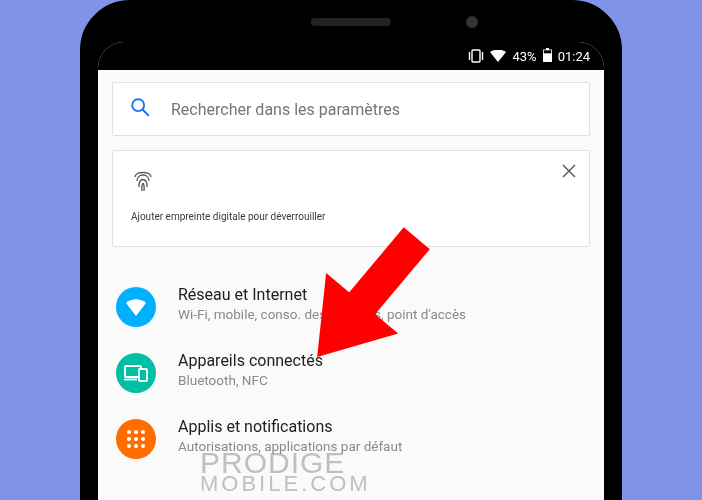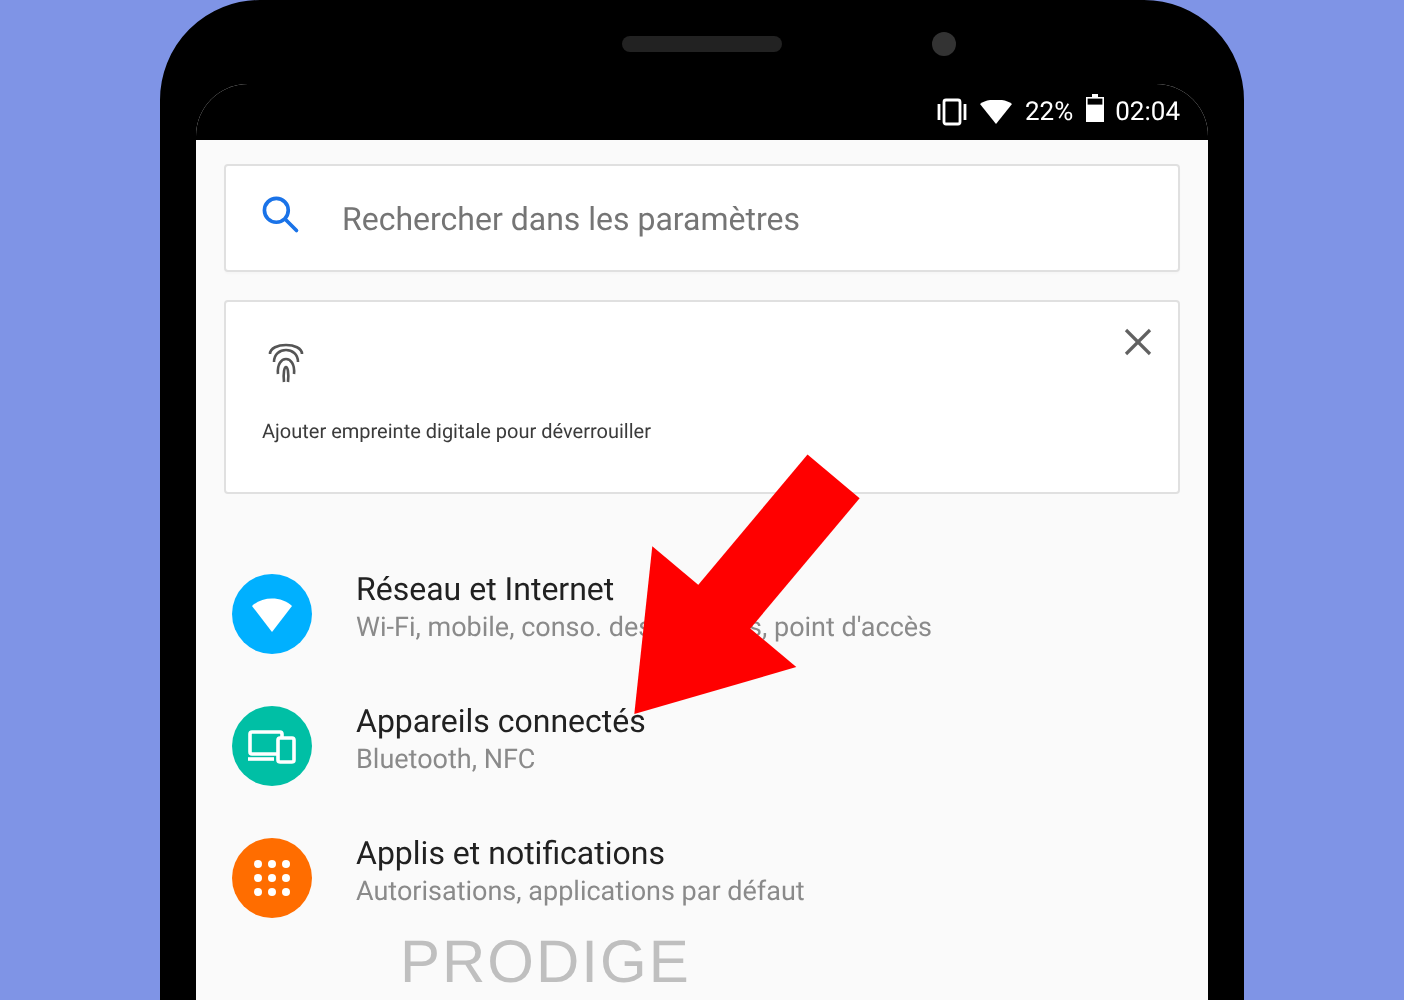--- a/index.html
+++ b/index.html
@@ -174,29 +174,29 @@
             <rect x="4" y="1" width="8" height="12" rx="1" fill="none" stroke="#fff" stroke-width="1.4"></rect>
             <line x1="1.5" y1="3" x2="1.5" y2="11" stroke="#fff" stroke-width="1.4"></line>
             <line x1="14.5" y1="3" x2="14.5" y2="11" stroke="#fff" stroke-width="1.4"></line>
           </svg>
       </span>
       <span class="wifi">
         <svg width="16" height="12" viewBox="0 0 16 12">
             <path d="M8 12 L0 2 C4 -1 12 -1 16 2 Z" fill="#fff"></path>
           </svg>
       </span>
-      <span>22%</span>
+      <span>43%</span>
       <span>
         <svg width="9" height="14" viewBox="0 0 9 14">
             <rect x="0" y="1.5" width="9" height="12.5" fill="#fff"></rect>
             <rect x="3" y="0" width="3" height="2" fill="#fff"></rect>
             <rect x="0.8" y="2.3" width="7.4" height="3" fill="#000"></rect>
           </svg>
       </span>
-      <span>02:04</span>
+      <span>01:24</span>
     </div>
 
     <div class="content">
 
       <div class="search-bar">
         <span>
           <svg width="22" height="22" viewBox="0 0 24 24">
               <circle cx="10" cy="10" r="6.5" fill="none" stroke="#1a73e8" stroke-width="2"></circle>
               <line x1="15" y1="15" x2="21" y2="21" stroke="#1a73e8" stroke-width="2" stroke-linecap="round"></line>
             </svg>
@@ -277,13 +277,14 @@
 
 <svg class="arrow" width="200" height="200" viewBox="0 0 200 200">
   <g transform="rotate(40 100 100)">
     <rect x="90" y="20" width="34" height="90" fill="#ff0000"></rect>
     <polygon points="60,105 154,105 107,175" fill="#ff0000"></polygon>
   </g>
 </svg>
 
 <div class="watermark">
   <span>PRODIGE</span>
+  <span class="l2">MOBILE.COM</span>
 </div>
 
 </body></html>

